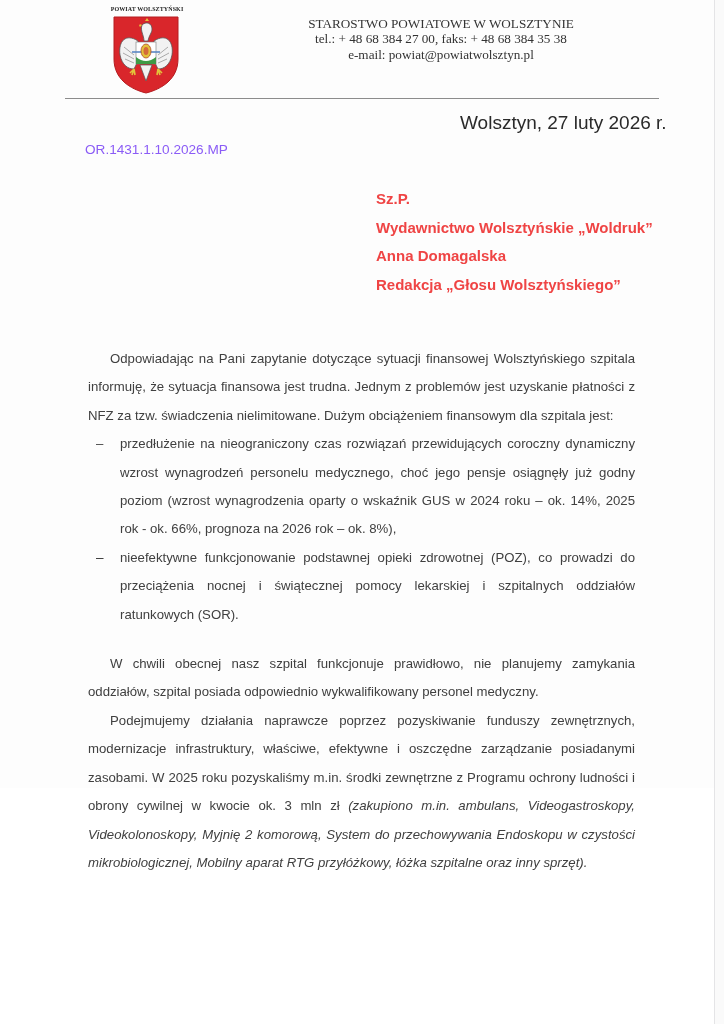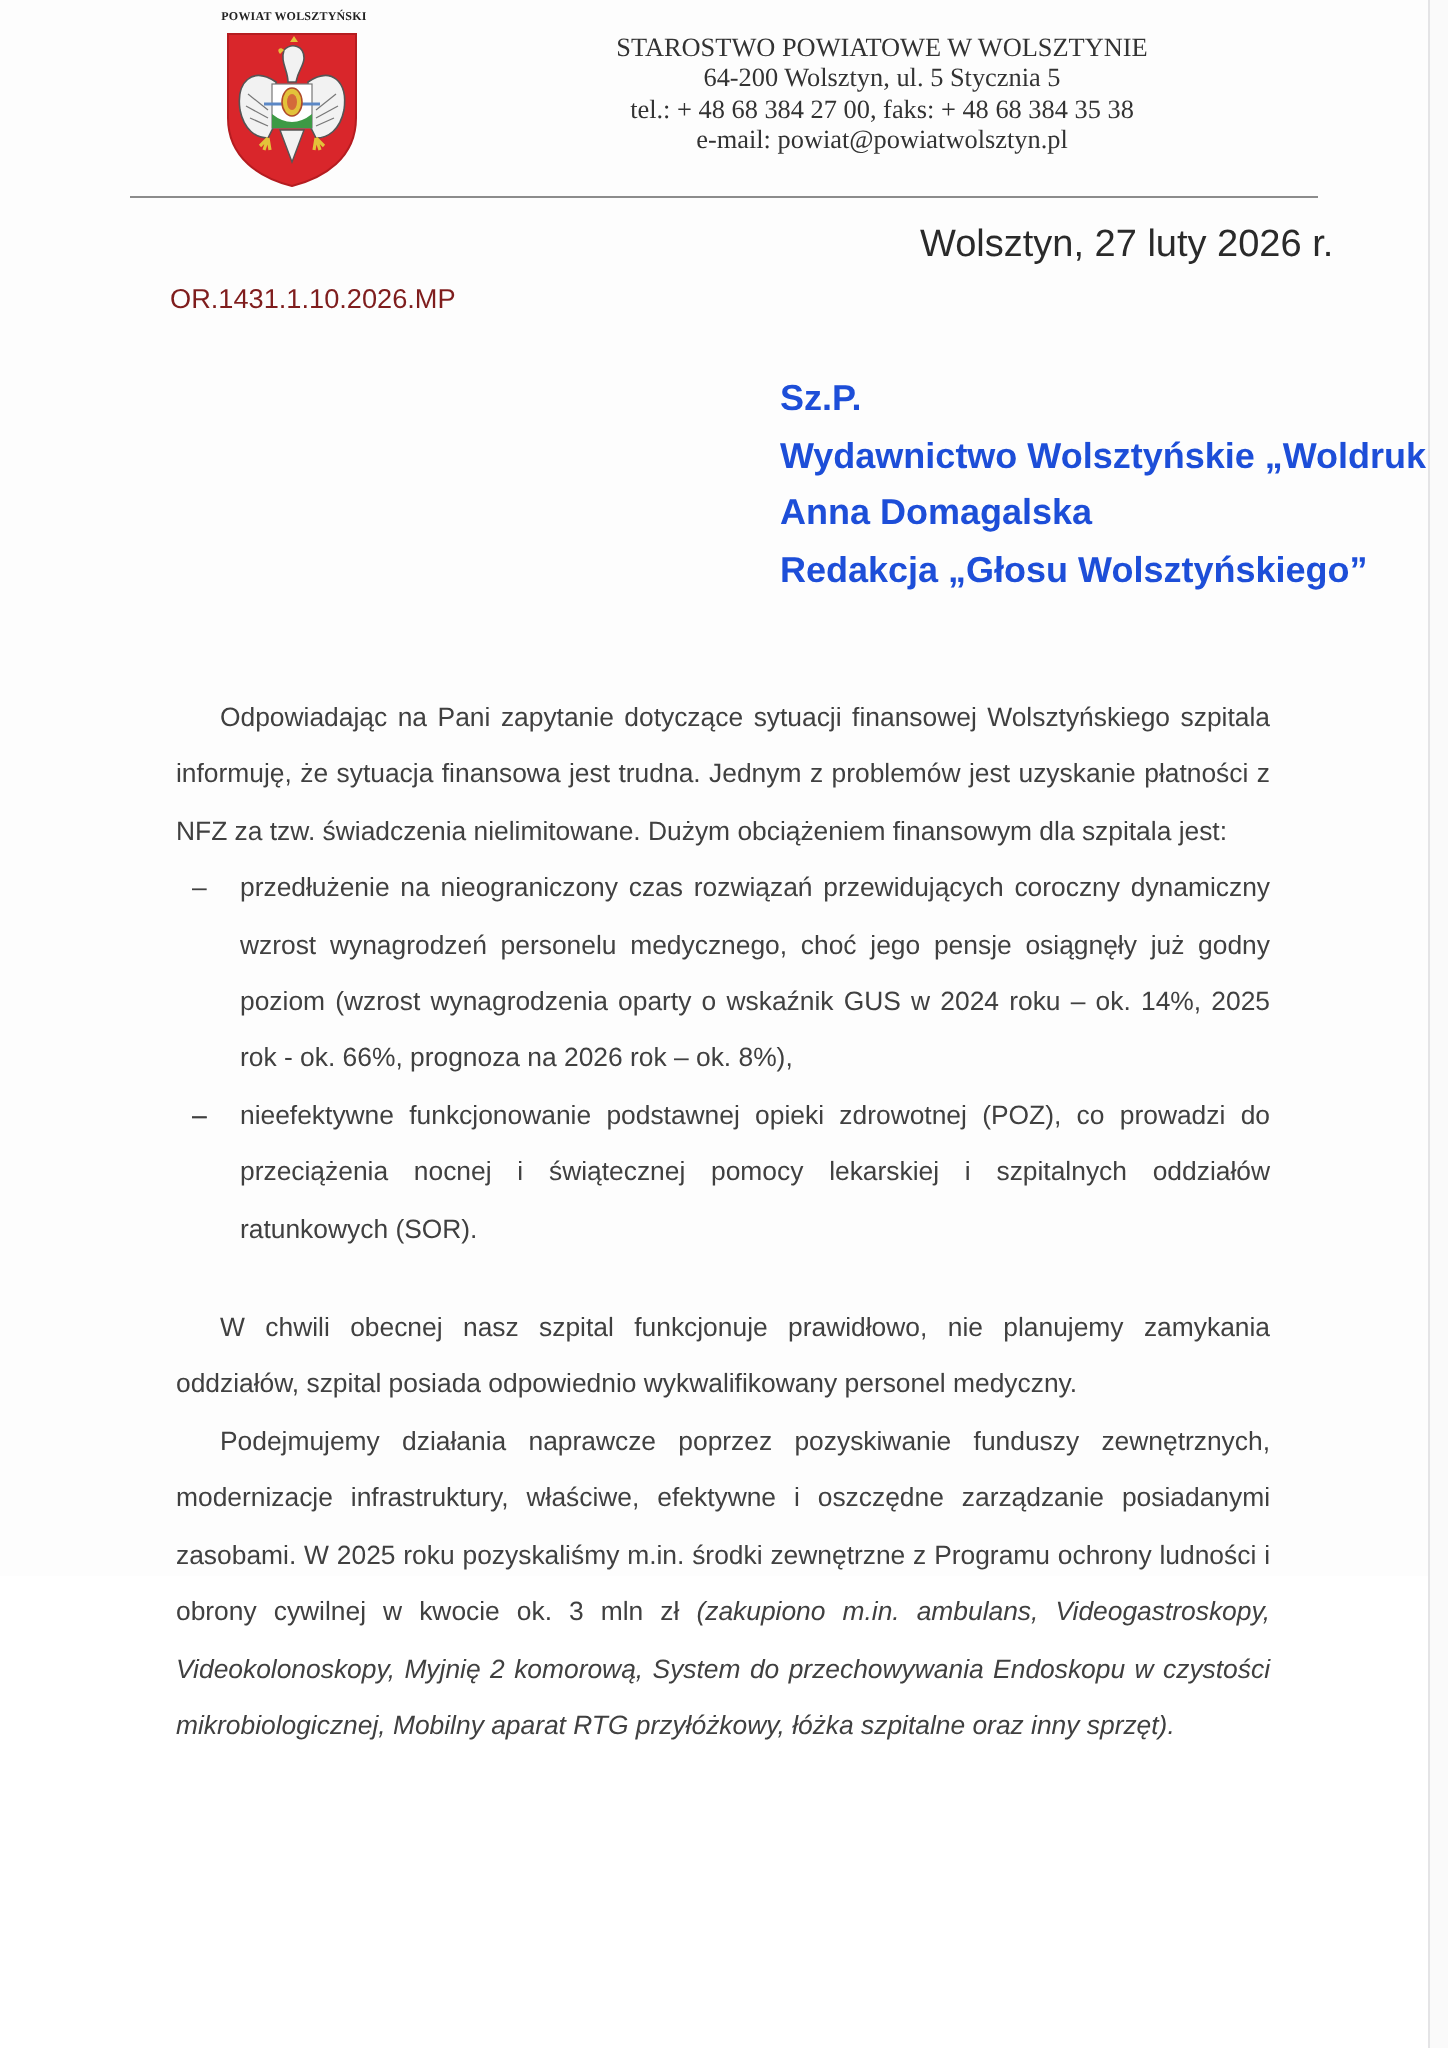--- a/index.html
+++ b/index.html
@@ -78,32 +78,31 @@
       width: 171px;
       text-align: right;
       font-size: 19px;
       color: #2a2a2a;
       white-space: nowrap;
     }
     .ref-number {
       position: absolute;
       left: 85px; top: 142px;
       font-size: 13.6px;
-      color: #7f1d1d;
+      color: #8b5cf6;
       white-space: nowrap;
     }
 
     
     .addressee {
       position: absolute;
       left: 376px; top: 191px;
-      font-size: 18px;
+      font-size: 15px;
       font-weight: bold;
-      color: #1d4ed8;
-      margin-left: 14px;
+      color: #ef4444;
     }
     .addressee div {
       height: 28.5px;
       line-height: 16px;
       white-space: nowrap;
     }
 
     
     .body {
       position: absolute;
@@ -170,21 +169,20 @@
     <ellipse cx="34" cy="36" rx="2.5" ry="4" fill="#d46a3a"></ellipse>
 
     <path d="M28 50 L34 66 L40 50 Z" fill="#f2f2f2" stroke="#555" stroke-width="0.7"></path>
 
     <path d="M22 54 L18 58 M22 54 L20 60 M22 54 L23 60" stroke="#e3c23a" stroke-width="1.6"></path>
     <path d="M46 54 L50 58 M46 54 L48 60 M46 54 L45 60" stroke="#e3c23a" stroke-width="1.6"></path>
   </svg>
 
   <div class="office-block">
     <div>STAROSTWO POWIATOWE W WOLSZTYNIE</div>
-    <div>64-200 Wolsztyn, ul. 5 Stycznia 5</div>
     <div>tel.: + 48 68 384 27 00, faks: + 48 68 384 35 38</div>
     <div>e-mail:  powiat@powiatwolsztyn.pl</div>
   </div>
 
   <div class="header-rule"></div>
 
   <div class="date-line">Wolsztyn, 27 luty 2026 r.</div>
   <div class="ref-number">OR.1431.1.10.2026.MP</div>
 
   <div class="addressee">

